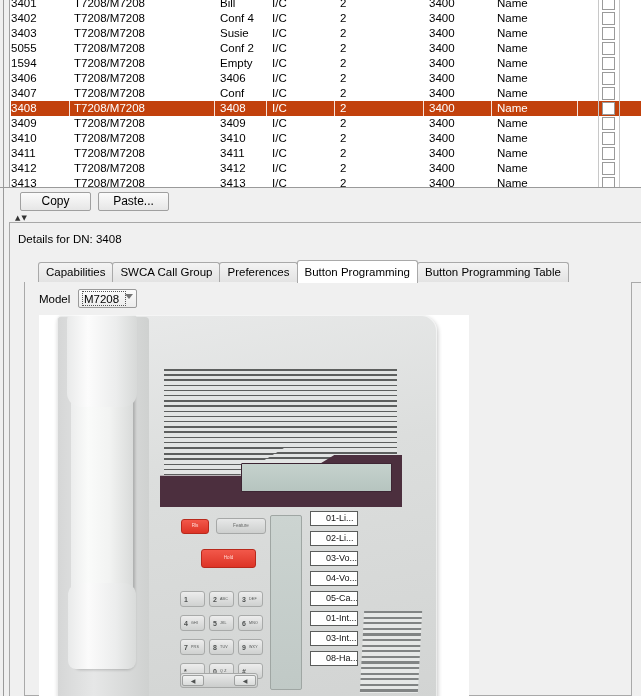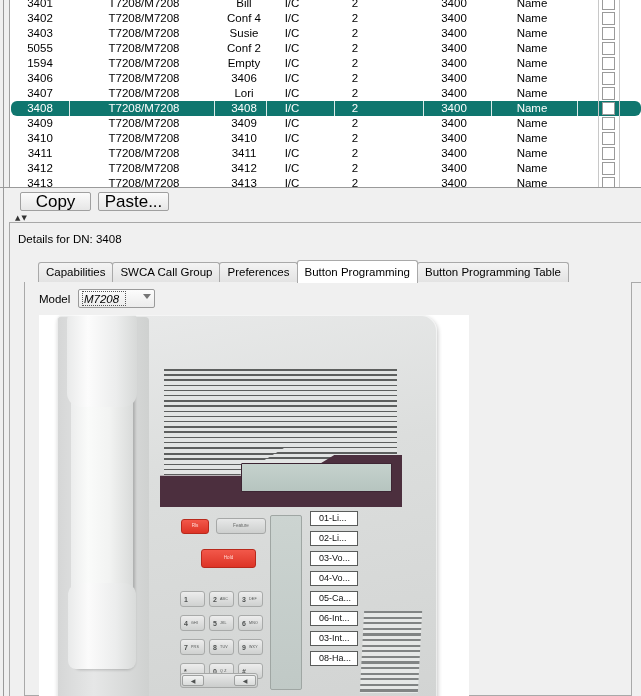--- a/index.html
+++ b/index.html
@@ -26,31 +26,30 @@
     background: #f0f0f0;
     border-right: 1px solid #a0a0a0;
   }
   .grid-frame-left::before {
     content: ""; position: absolute; left: 3px; top: 0; width: 1px; height: 187px;
     background: #9a9a9a;
   }
   .grid-body {
     position: absolute; left: 11px; top: 0; right: 0; height: 187px;
     background: #fff;
-    text-align: center;
   }
   .row {
     position: relative;
     height: 15px;
     line-height: 15px;
     white-space: nowrap;
     font-size: 11.5px;
     font-family: "Liberation Sans", sans-serif;
   }
-  .row.selected { background: #0f766e; color: #ffffff; border-radius: 6px; }
+  .row.selected { background: #c2410c; color: #ffffff; }
   .cell { position: absolute; top: 0; height: 15px; overflow: hidden; }
   .c-dn     { left: 0px;   width: 58px; }
   .c-model  { left: 63px;  width: 140px; }
   .c-name   { left: 209px; width: 48px; }
   .c-type   { left: 261px; width: 40px; }
   .c-num    { left: 329px; width: 30px; }
   .c-line   { left: 418px; width: 50px; }
   .c-label  { left: 486px; width: 70px; }
   
   .row.selected .sep {
@@ -78,21 +77,21 @@
     border-top: 1px solid #9a9a9a;
   }
   .btn-strip::before {
     content:""; position:absolute; left:3px; top:0; width:1px; height:26px; background:#9a9a9a;
   }
   .pbtn {
     position: absolute; top: 4px; height: 19px;
     background: linear-gradient(#fbfbfb, #e6e6e6);
     border: 1px solid #a0a0a0;
     border-radius: 2px;
-    font-size: 17px;
+    font-size: 12px;
     font-family: "Liberation Sans", sans-serif;
     color: #000;
     text-align: center;
     line-height: 17px;
     cursor: default;
   }
   .pbtn-copy  { left: 20px;  width: 71px; }
   .pbtn-paste { left: 98px;  width: 71px; }
 
   
@@ -152,23 +151,23 @@
   }
   .tabpage {
     position: absolute; left: 14px; top: 59px; right: 9px; bottom: 0px;
     background: #f0f0f0;
     border: 1px solid #a9a9a9; border-top: none;
   }
 
   
   .model-label { position: absolute; left: 14px; top: 11px; font-size: 11.5px; }
   .combo {
-    position: absolute; left: 53px; top: 7px; width: 77px; height: 19px;
+    position: absolute; left: 53px; top: 7px; width: 59px; height: 19px;
     background: linear-gradient(#fcfcfc,#ececec);
-    border: 1px solid #9a9a9a; border-radius: 2px; font-style: italic;
+    border: 1px solid #9a9a9a; border-radius: 2px;
   }
   .combo-text {
     position: absolute; left: 3px; top: 1px; width: 44px; height: 15px;
     font-size: 11.5px; line-height: 15px;
     border: 1px dotted #555; padding-left: 1px;
   }
   .combo-arrow {
     position: absolute; right: 3px; top: 4px;
     width: 0; height: 0;
     border-left: 4px solid transparent;
@@ -306,21 +305,21 @@
     border: 1px solid #9fa6a3; border-radius: 2px;
   }
 
   
   .memlist { position: absolute; left: 253px; top: 196px; width: 48px; }
   .mem {
     position: relative; width: 48px; height: 15px; margin-bottom: 5px;
     background: #ffffff;
     border: 1px solid #5a5c5b;
     font-size: 9px; line-height: 13px;
-    color: #111; padding-left: 8px;
+    color: #111; padding-left: 15px;
     font-family: "Liberation Sans", sans-serif;
     white-space: nowrap; overflow: hidden;
   }
   .mem::after {
     content:""; position:absolute; left:0; bottom:-4px; width:48px; height:2px;
     background:#a8aaa9;
   }
   
   .grille-br {
     position: absolute; left: 305px; top: 296px; width: 58px; height: 82px;
@@ -409,21 +408,21 @@
             <div class="cell c-num">2</div>
             <div class="cell c-line">3400</div>
             <div class="cell c-label">Name</div>
             <div class="cbx-col">
               <div class="cbx"></div>
             </div>
           </div>
           <div class="row">
             <div class="cell c-dn">3407</div>
             <div class="cell c-model">T7208/M7208</div>
-            <div class="cell c-name">Lori</div>
+            <div class="cell c-name">Conf</div>
             <div class="cell c-type">I/C</div>
             <div class="cell c-num">2</div>
             <div class="cell c-line">3400</div>
             <div class="cell c-label">Name</div>
             <div class="cbx-col">
               <div class="cbx"></div>
             </div>
           </div>
           <div class="row selected">
             <div class="cell c-dn">3408</div>
@@ -619,21 +618,21 @@
             </div>
 
             <div class="vstrip"></div>
 
             <div class="memlist" id="mem-host">
                 <div class="mem">01-Li...</div>
                 <div class="mem">02-Li...</div>
                 <div class="mem">03-Vo...</div>
                 <div class="mem">04-Vo...</div>
                 <div class="mem">05-Ca...</div>
-                <div class="mem">06-Int...</div>
+                <div class="mem">01-Int...</div>
                 <div class="mem">03-Int...</div>
                 <div class="mem">08-Ha...</div>
               </div>
 
             <div class="grille-br"></div>
           </div>
         </div>
 
       </div>
     </div>

